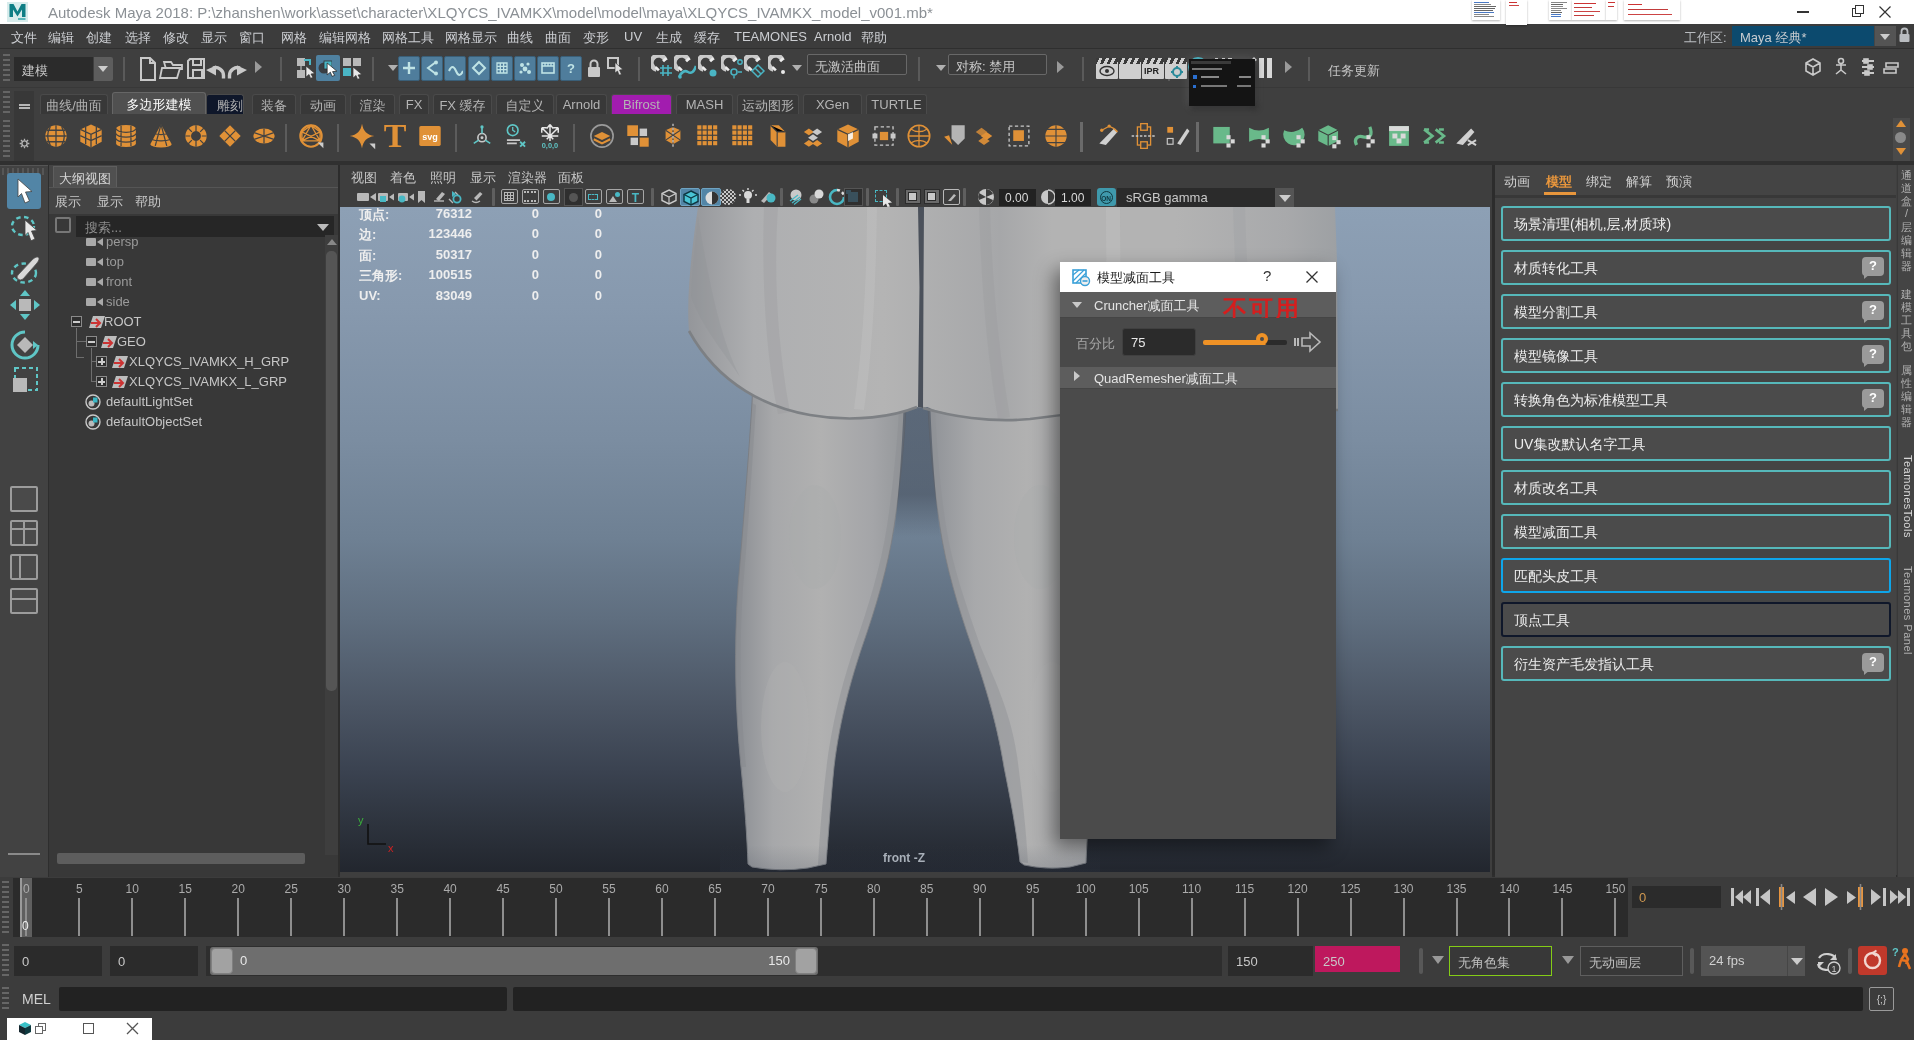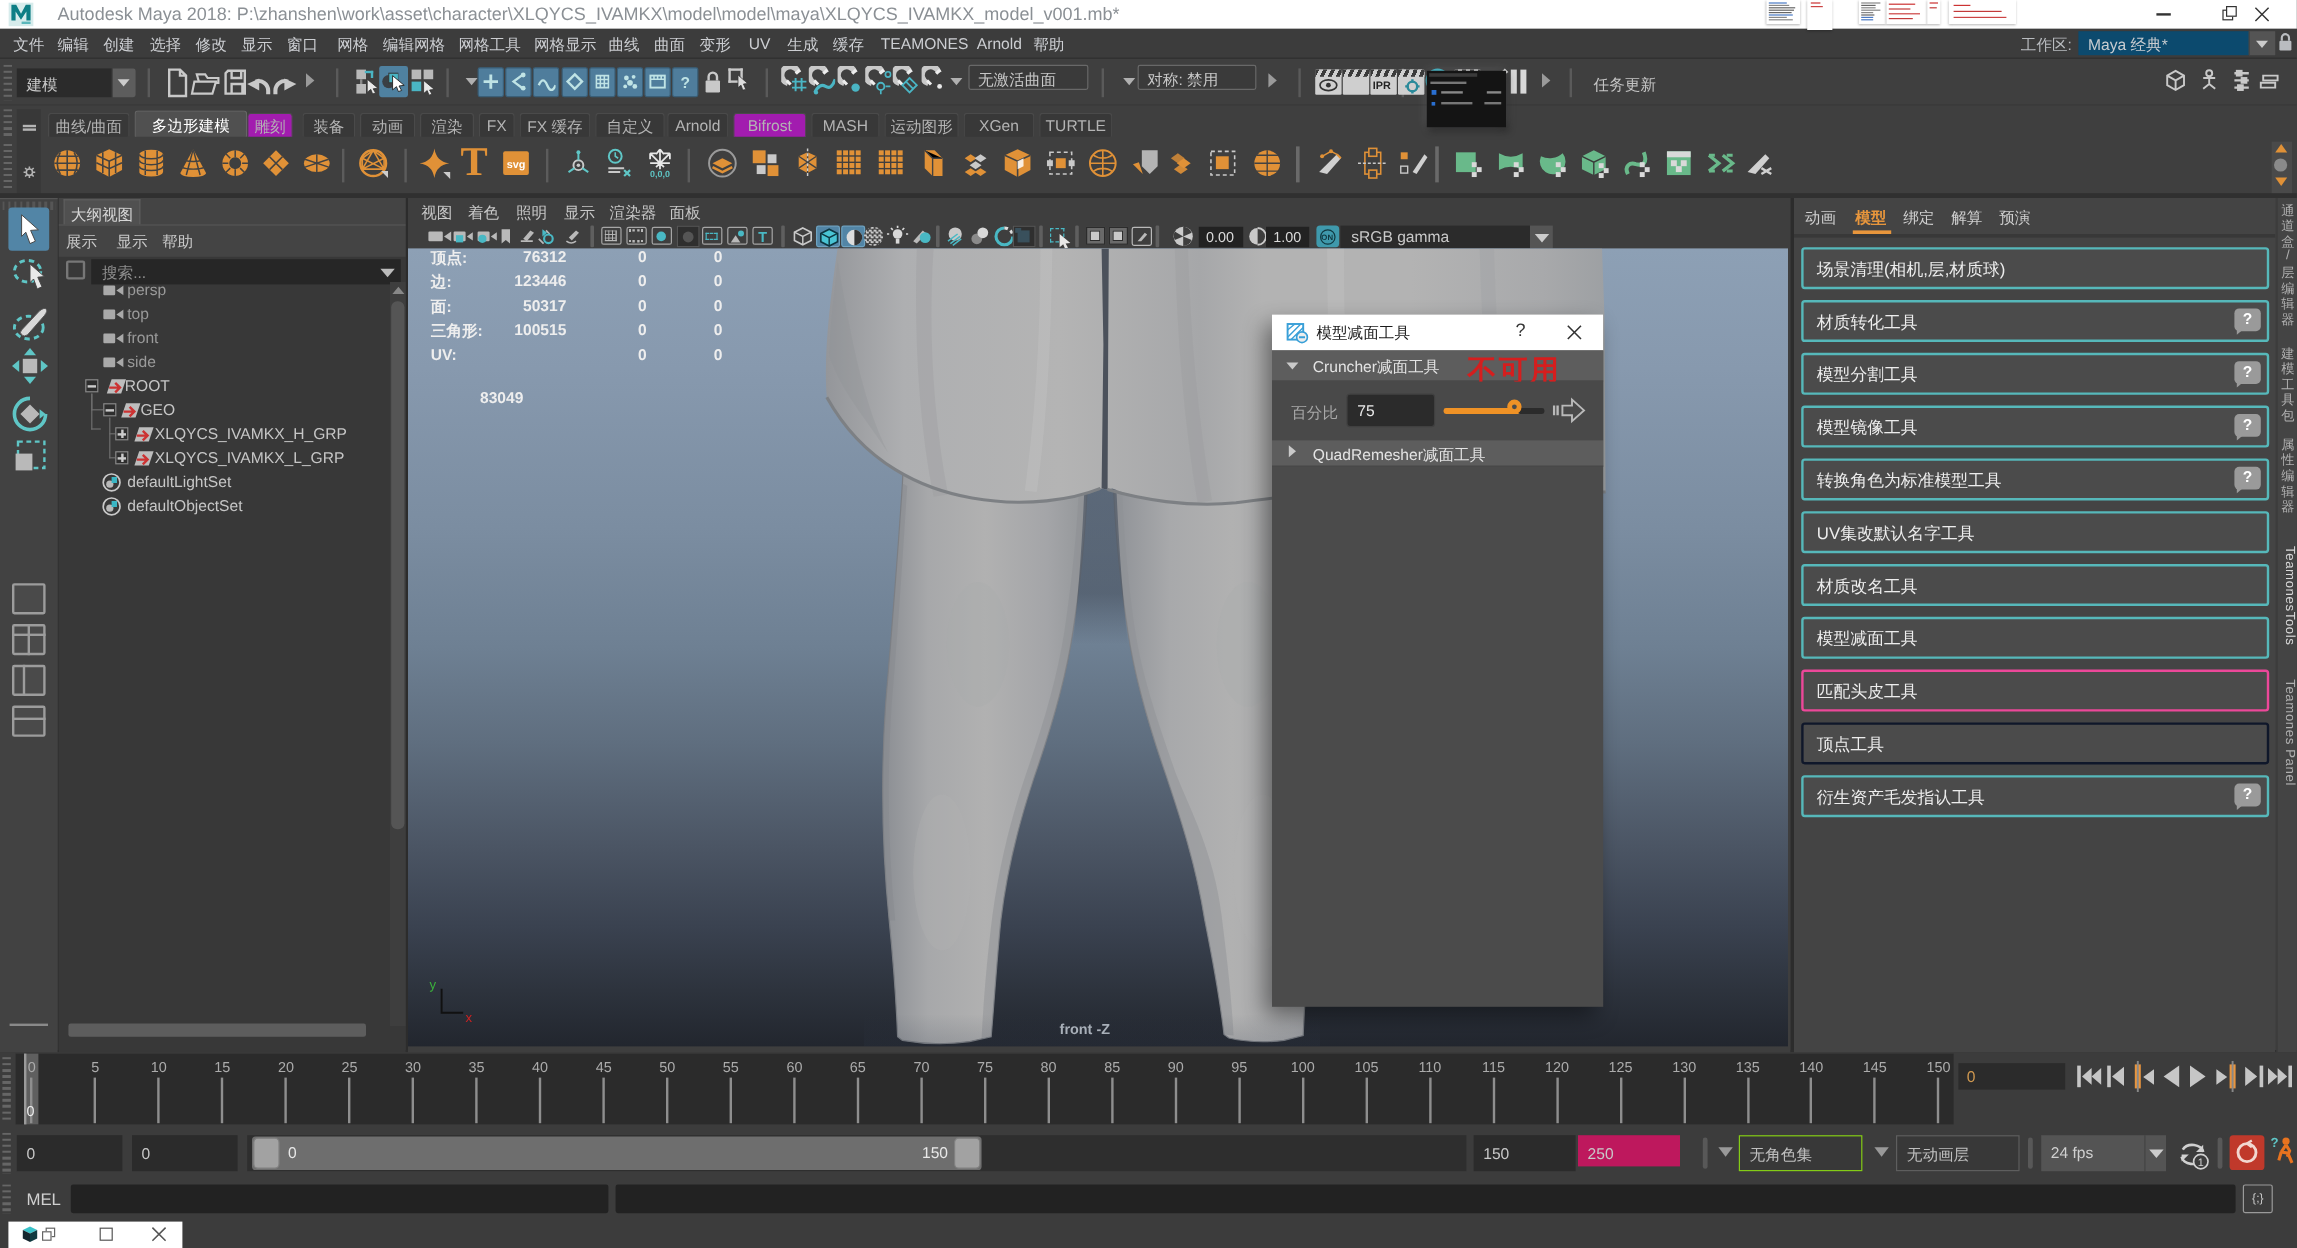--- a/index.html
+++ b/index.html
@@ -287,21 +287,21 @@
 <div class="abs" style="left:19px;top:16px;width:11px;height:2px;background:#b5b5b5;box-shadow:0 3px 0 #b5b5b5;"></div>
 <svg class="abs" style="left:19px;top:50px" width="11" height="11" viewBox="0 0 17 17">
       <circle cx="8.5" cy="8.5" r="4" fill="none" stroke="#b5b5b5" stroke-width="2"></circle>
       <g stroke="#b5b5b5" stroke-width="2">
         <path d="M8.5 1 v3 M8.5 13 v3 M1 8.5 h3 M13 8.5 h3 M3 3 l2 2 M12 12 l2 2 M14 3 l-2 2 M5 12 l-2 2"></path>
       </g>
     </svg>
 <div class="abs" style="left:28px;top:5px;width:1886px;height:25px;"></div>
 <div class="abs" style="left:40px;top:6px;width:68px;height:20px;background:#383838;border:1px solid #4a4a4a;border-bottom:none;border-radius:3px 3px 0 0;color:#b4b4b4;font-size:13px;text-align:center;padding-top:2px;">曲线/曲面</div>
 <div class="abs" style="left:112px;top:4px;width:94px;height:22px;background:#505050;border:1px solid #666;border-bottom:none;border-radius:3px 3px 0 0;color:#ffffff;font-size:13px;text-align:center;padding-top:3px;">多边形建模</div>
-<div class="abs" style="left:206px;top:6px;width:38px;height:20px;background:#a21caf;border:1px solid #4a4a4a;border-bottom:none;border-radius:3px 3px 0 0;color:#b4b4b4;font-size:13px;text-align:center;padding-top:2px;">雕刻</div>
+<div class="abs" style="left:206px;top:6px;width:38px;height:20px;background:#0f172a;border:1px solid #4a4a4a;border-bottom:none;border-radius:3px 3px 0 0;color:#b4b4b4;font-size:13px;text-align:right;padding-top:2px;">雕刻</div>
 <div class="abs" style="left:252px;top:6px;width:44px;height:20px;background:#383838;border:1px solid #4a4a4a;border-bottom:none;border-radius:3px 3px 0 0;color:#b4b4b4;font-size:13px;text-align:center;padding-top:2px;">装备</div>
 <div class="abs" style="left:300px;top:6px;width:46px;height:20px;background:#383838;border:1px solid #4a4a4a;border-bottom:none;border-radius:3px 3px 0 0;color:#b4b4b4;font-size:13px;text-align:center;padding-top:2px;">动画</div>
 <div class="abs" style="left:350px;top:6px;width:45px;height:20px;background:#383838;border:1px solid #4a4a4a;border-bottom:none;border-radius:3px 3px 0 0;color:#b4b4b4;font-size:13px;text-align:center;padding-top:2px;">渲染</div>
 <div class="abs" style="left:399px;top:6px;width:30px;height:20px;background:#383838;border:1px solid #4a4a4a;border-bottom:none;border-radius:3px 3px 0 0;color:#b4b4b4;font-size:13px;text-align:center;padding-top:2px;">FX</div>
 <div class="abs" style="left:433px;top:6px;width:59px;height:20px;background:#383838;border:1px solid #4a4a4a;border-bottom:none;border-radius:3px 3px 0 0;color:#b4b4b4;font-size:13px;text-align:center;padding-top:2px;">FX 缓存</div>
 <div class="abs" style="left:496px;top:6px;width:58px;height:20px;background:#383838;border:1px solid #4a4a4a;border-bottom:none;border-radius:3px 3px 0 0;color:#b4b4b4;font-size:13px;text-align:center;padding-top:2px;">自定义</div>
 <div class="abs" style="left:556px;top:6px;width:51px;height:20px;background:#383838;border:1px solid #4a4a4a;border-bottom:none;border-radius:3px 3px 0 0;color:#b4b4b4;font-size:13px;text-align:center;padding-top:2px;">Arnold</div>
 <div class="abs" style="left:611px;top:6px;width:61px;height:20px;background:#a21caf;border:1px solid #4a4a4a;border-bottom:none;border-radius:3px 3px 0 0;color:#b4b4b4;font-size:13px;text-align:center;padding-top:2px;">Bifrost</div>
 <div class="abs" style="left:676px;top:6px;width:57px;height:20px;background:#383838;border:1px solid #4a4a4a;border-bottom:none;border-radius:3px 3px 0 0;color:#b4b4b4;font-size:13px;text-align:center;padding-top:2px;">MASH</div>
 <div class="abs" style="left:737px;top:6px;width:62px;height:20px;background:#383838;border:1px solid #4a4a4a;border-bottom:none;border-radius:3px 3px 0 0;color:#b4b4b4;font-size:13px;text-align:center;padding-top:2px;">运动图形</div>
@@ -916,21 +916,21 @@
 <div class="abs" style="left:246px;top:19.4px;width:16px;text-align:right;font-size:13px;font-weight:bold;color:#eeeeee;">0</div>
 <div class="abs" style="left:19px;top:39.8px;font-size:13px;font-weight:bold;color:#eeeeee;">面:</div>
 <div class="abs" style="left:60px;top:39.8px;width:72px;text-align:right;font-size:13px;font-weight:bold;color:#eeeeee;">50317</div>
 <div class="abs" style="left:183px;top:39.8px;width:16px;text-align:right;font-size:13px;font-weight:bold;color:#eeeeee;">0</div>
 <div class="abs" style="left:246px;top:39.8px;width:16px;text-align:right;font-size:13px;font-weight:bold;color:#eeeeee;">0</div>
 <div class="abs" style="left:19px;top:60.199999999999996px;font-size:13px;font-weight:bold;color:#eeeeee;">三角形:</div>
 <div class="abs" style="left:60px;top:60.199999999999996px;width:72px;text-align:right;font-size:13px;font-weight:bold;color:#eeeeee;">100515</div>
 <div class="abs" style="left:183px;top:60.199999999999996px;width:16px;text-align:right;font-size:13px;font-weight:bold;color:#eeeeee;">0</div>
 <div class="abs" style="left:246px;top:60.199999999999996px;width:16px;text-align:right;font-size:13px;font-weight:bold;color:#eeeeee;">0</div>
 <div class="abs" style="left:19px;top:80.6px;font-size:13px;font-weight:bold;color:#eeeeee;">UV:</div>
-<div class="abs" style="left:60px;top:80.6px;width:72px;text-align:left;font-size:13px;font-weight:bold;color:#eeeeee;margin-top:36px;">83049</div>
+<div class="abs" style="left:60px;top:80.6px;width:72px;text-align:right;font-size:13px;font-weight:bold;color:#eeeeee;">83049</div>
 <div class="abs" style="left:183px;top:80.6px;width:16px;text-align:right;font-size:13px;font-weight:bold;color:#eeeeee;">0</div>
 <div class="abs" style="left:246px;top:80.6px;width:16px;text-align:right;font-size:13px;font-weight:bold;color:#eeeeee;">0</div>
 <svg class="abs" style="left:16px;top:605px" width="42" height="42" viewBox="0 0 42 42">
         <path d="M12 12 V32 H30" stroke="#111" stroke-width="1.6" fill="none"></path>
         <text x="2" y="12" font-size="11" fill="#3bb23b">y</text>
         <text x="32" y="40" font-size="11" fill="#cc2222">x</text>
       </svg>
 <div class="abs" style="left:543px;top:644px;font-size:12px;font-weight:bold;color:#a8afb8;">front -Z</div>
 </div>
 </div>
@@ -951,21 +951,21 @@
 <div class="abs" style="left:369px;top:153px;width:0;height:0;border-left:0px solid transparent;border-right:6px solid transparent;border-top:5px solid #9a9a9a;"></div>
 <div class="abs" style="left:6px;top:173px;width:390px;height:35px;background:#4b4b4b;border:2px solid #56b8ba;border-radius:3px;color:#ededed;font-size:14px;padding:8px 0 0 11px;">模型镜像工具</div>
 <div class="abs" style="left:367px;top:180px;width:22px;height:19px;background:#9a9a9a;border-radius:4px;color:#fff;font-size:13px;font-weight:bold;text-align:center;padding-top:1px;">?</div>
 <div class="abs" style="left:369px;top:197px;width:0;height:0;border-left:0px solid transparent;border-right:6px solid transparent;border-top:5px solid #9a9a9a;"></div>
 <div class="abs" style="left:6px;top:217px;width:390px;height:35px;background:#4b4b4b;border:2px solid #56b8ba;border-radius:3px;color:#ededed;font-size:14px;padding:8px 0 0 11px;">转换角色为标准模型工具</div>
 <div class="abs" style="left:367px;top:224px;width:22px;height:19px;background:#9a9a9a;border-radius:4px;color:#fff;font-size:13px;font-weight:bold;text-align:center;padding-top:1px;">?</div>
 <div class="abs" style="left:369px;top:241px;width:0;height:0;border-left:0px solid transparent;border-right:6px solid transparent;border-top:5px solid #9a9a9a;"></div>
 <div class="abs" style="left:6px;top:261px;width:390px;height:35px;background:#4b4b4b;border:2px solid #56b8ba;border-radius:3px;color:#ededed;font-size:14px;padding:8px 0 0 11px;">UV集改默认名字工具</div>
 <div class="abs" style="left:6px;top:305px;width:390px;height:35px;background:#4b4b4b;border:2px solid #56b8ba;border-radius:3px;color:#ededed;font-size:14px;padding:8px 0 0 11px;">材质改名工具</div>
 <div class="abs" style="left:6px;top:349px;width:390px;height:35px;background:#4b4b4b;border:2px solid #56b8ba;border-radius:3px;color:#ededed;font-size:14px;padding:8px 0 0 11px;">模型减面工具</div>
-<div class="abs" style="left:6px;top:393px;width:390px;height:35px;background:#4b4b4b;border:2px solid #ec4899;border-radius:3px;color:#ededed;font-size:14px;padding:8px 0 0 11px;">匹配头皮工具</div>
+<div class="abs" style="left:6px;top:393px;width:390px;height:35px;background:#4b4b4b;border:2px solid #0ea5e9;border-radius:3px;color:#ededed;font-size:14px;padding:8px 0 0 11px;">匹配头皮工具</div>
 <div class="abs" style="left:6px;top:437px;width:390px;height:35px;background:#4b4b4b;border:2px solid #0f172a;border-radius:3px;color:#ededed;font-size:14px;padding:8px 0 0 11px;">顶点工具</div>
 <div class="abs" style="left:6px;top:481px;width:390px;height:35px;background:#4b4b4b;border:2px solid #56b8ba;border-radius:3px;color:#ededed;font-size:14px;padding:8px 0 0 11px;">衍生资产毛发指认工具</div>
 <div class="abs" style="left:367px;top:488px;width:22px;height:19px;background:#9a9a9a;border-radius:4px;color:#fff;font-size:13px;font-weight:bold;text-align:center;padding-top:1px;">?</div>
 <div class="abs" style="left:369px;top:505px;width:0;height:0;border-left:0px solid transparent;border-right:6px solid transparent;border-top:5px solid #9a9a9a;"></div>
 </div>
 <div class="abs" style="left:1897px;top:165px;width:17px;height:712px;background:#444444;border-left:1px solid #393939;">
 <div class="abs" style="left:0px;top:3px;width:17px;text-align:center;font-size:11px;color:#b0b0b0;">通</div>
     <div class="abs" style="left:0px;top:16px;width:17px;text-align:center;font-size:11px;color:#b0b0b0;">道</div>
     <div class="abs" style="left:0px;top:29px;width:17px;text-align:center;font-size:11px;color:#b0b0b0;">盒</div>
     <div class="abs" style="left:0px;top:42px;width:17px;text-align:center;font-size:11px;color:#b0b0b0;">/</div>

